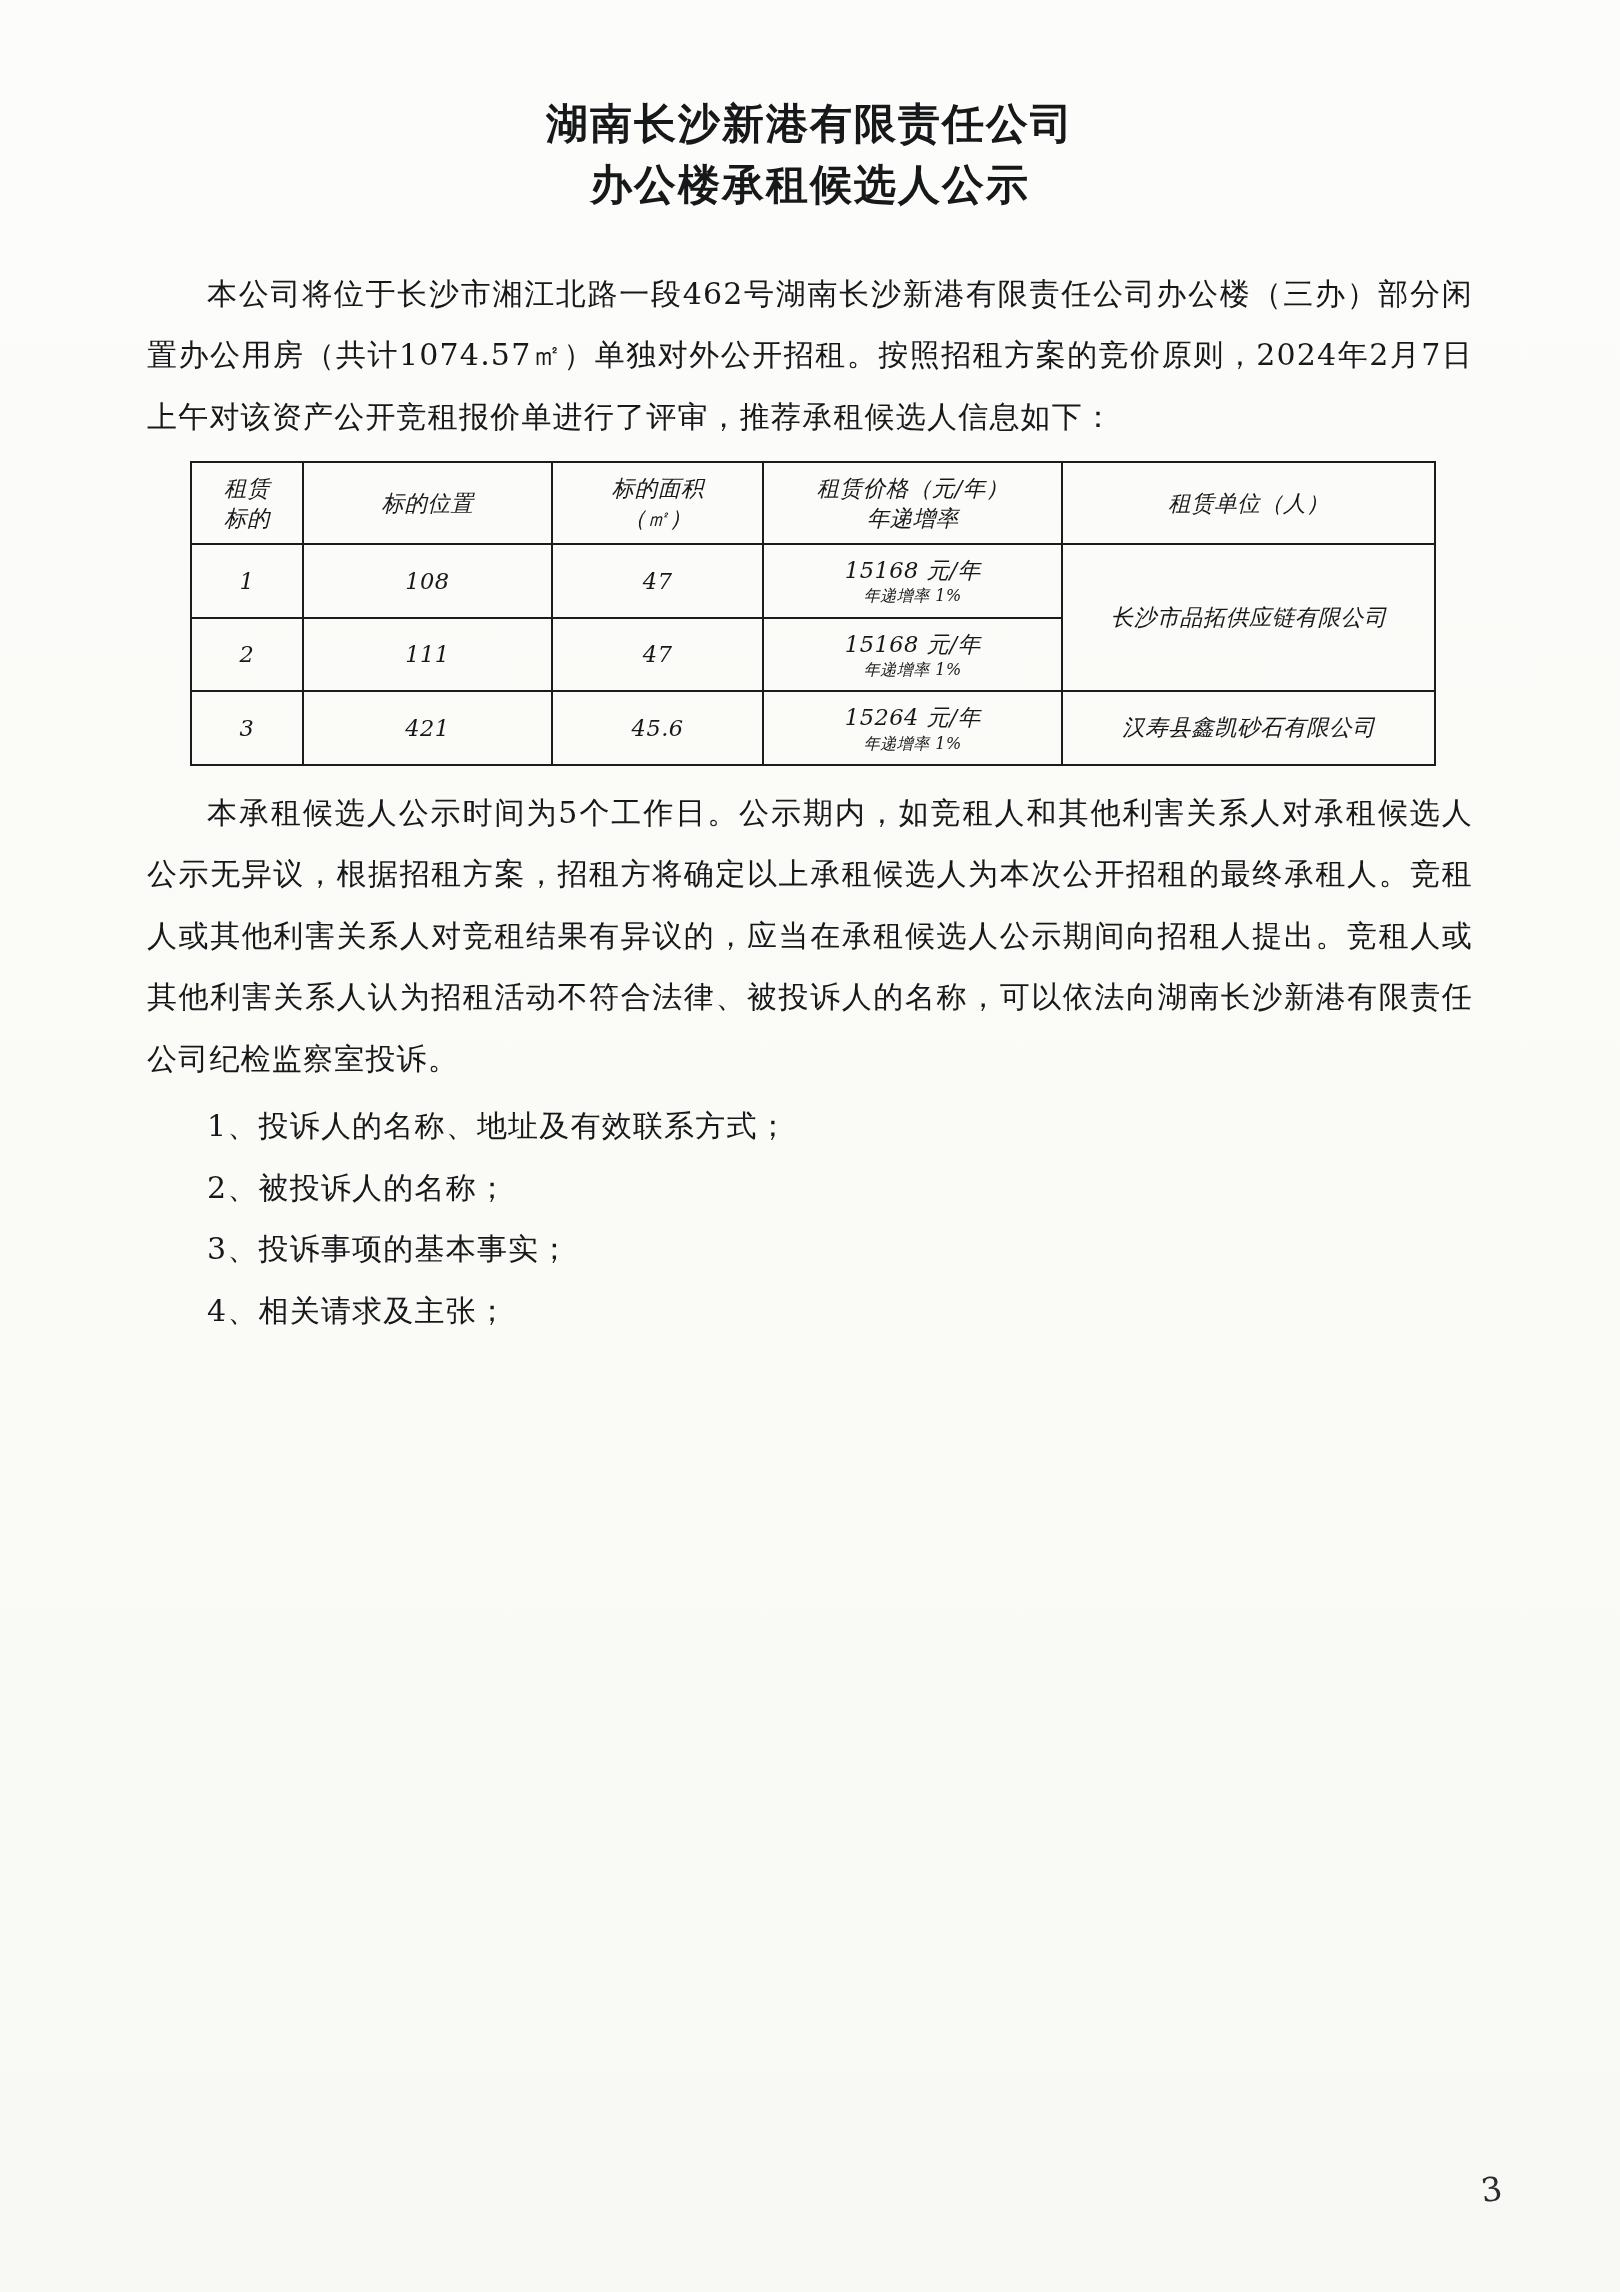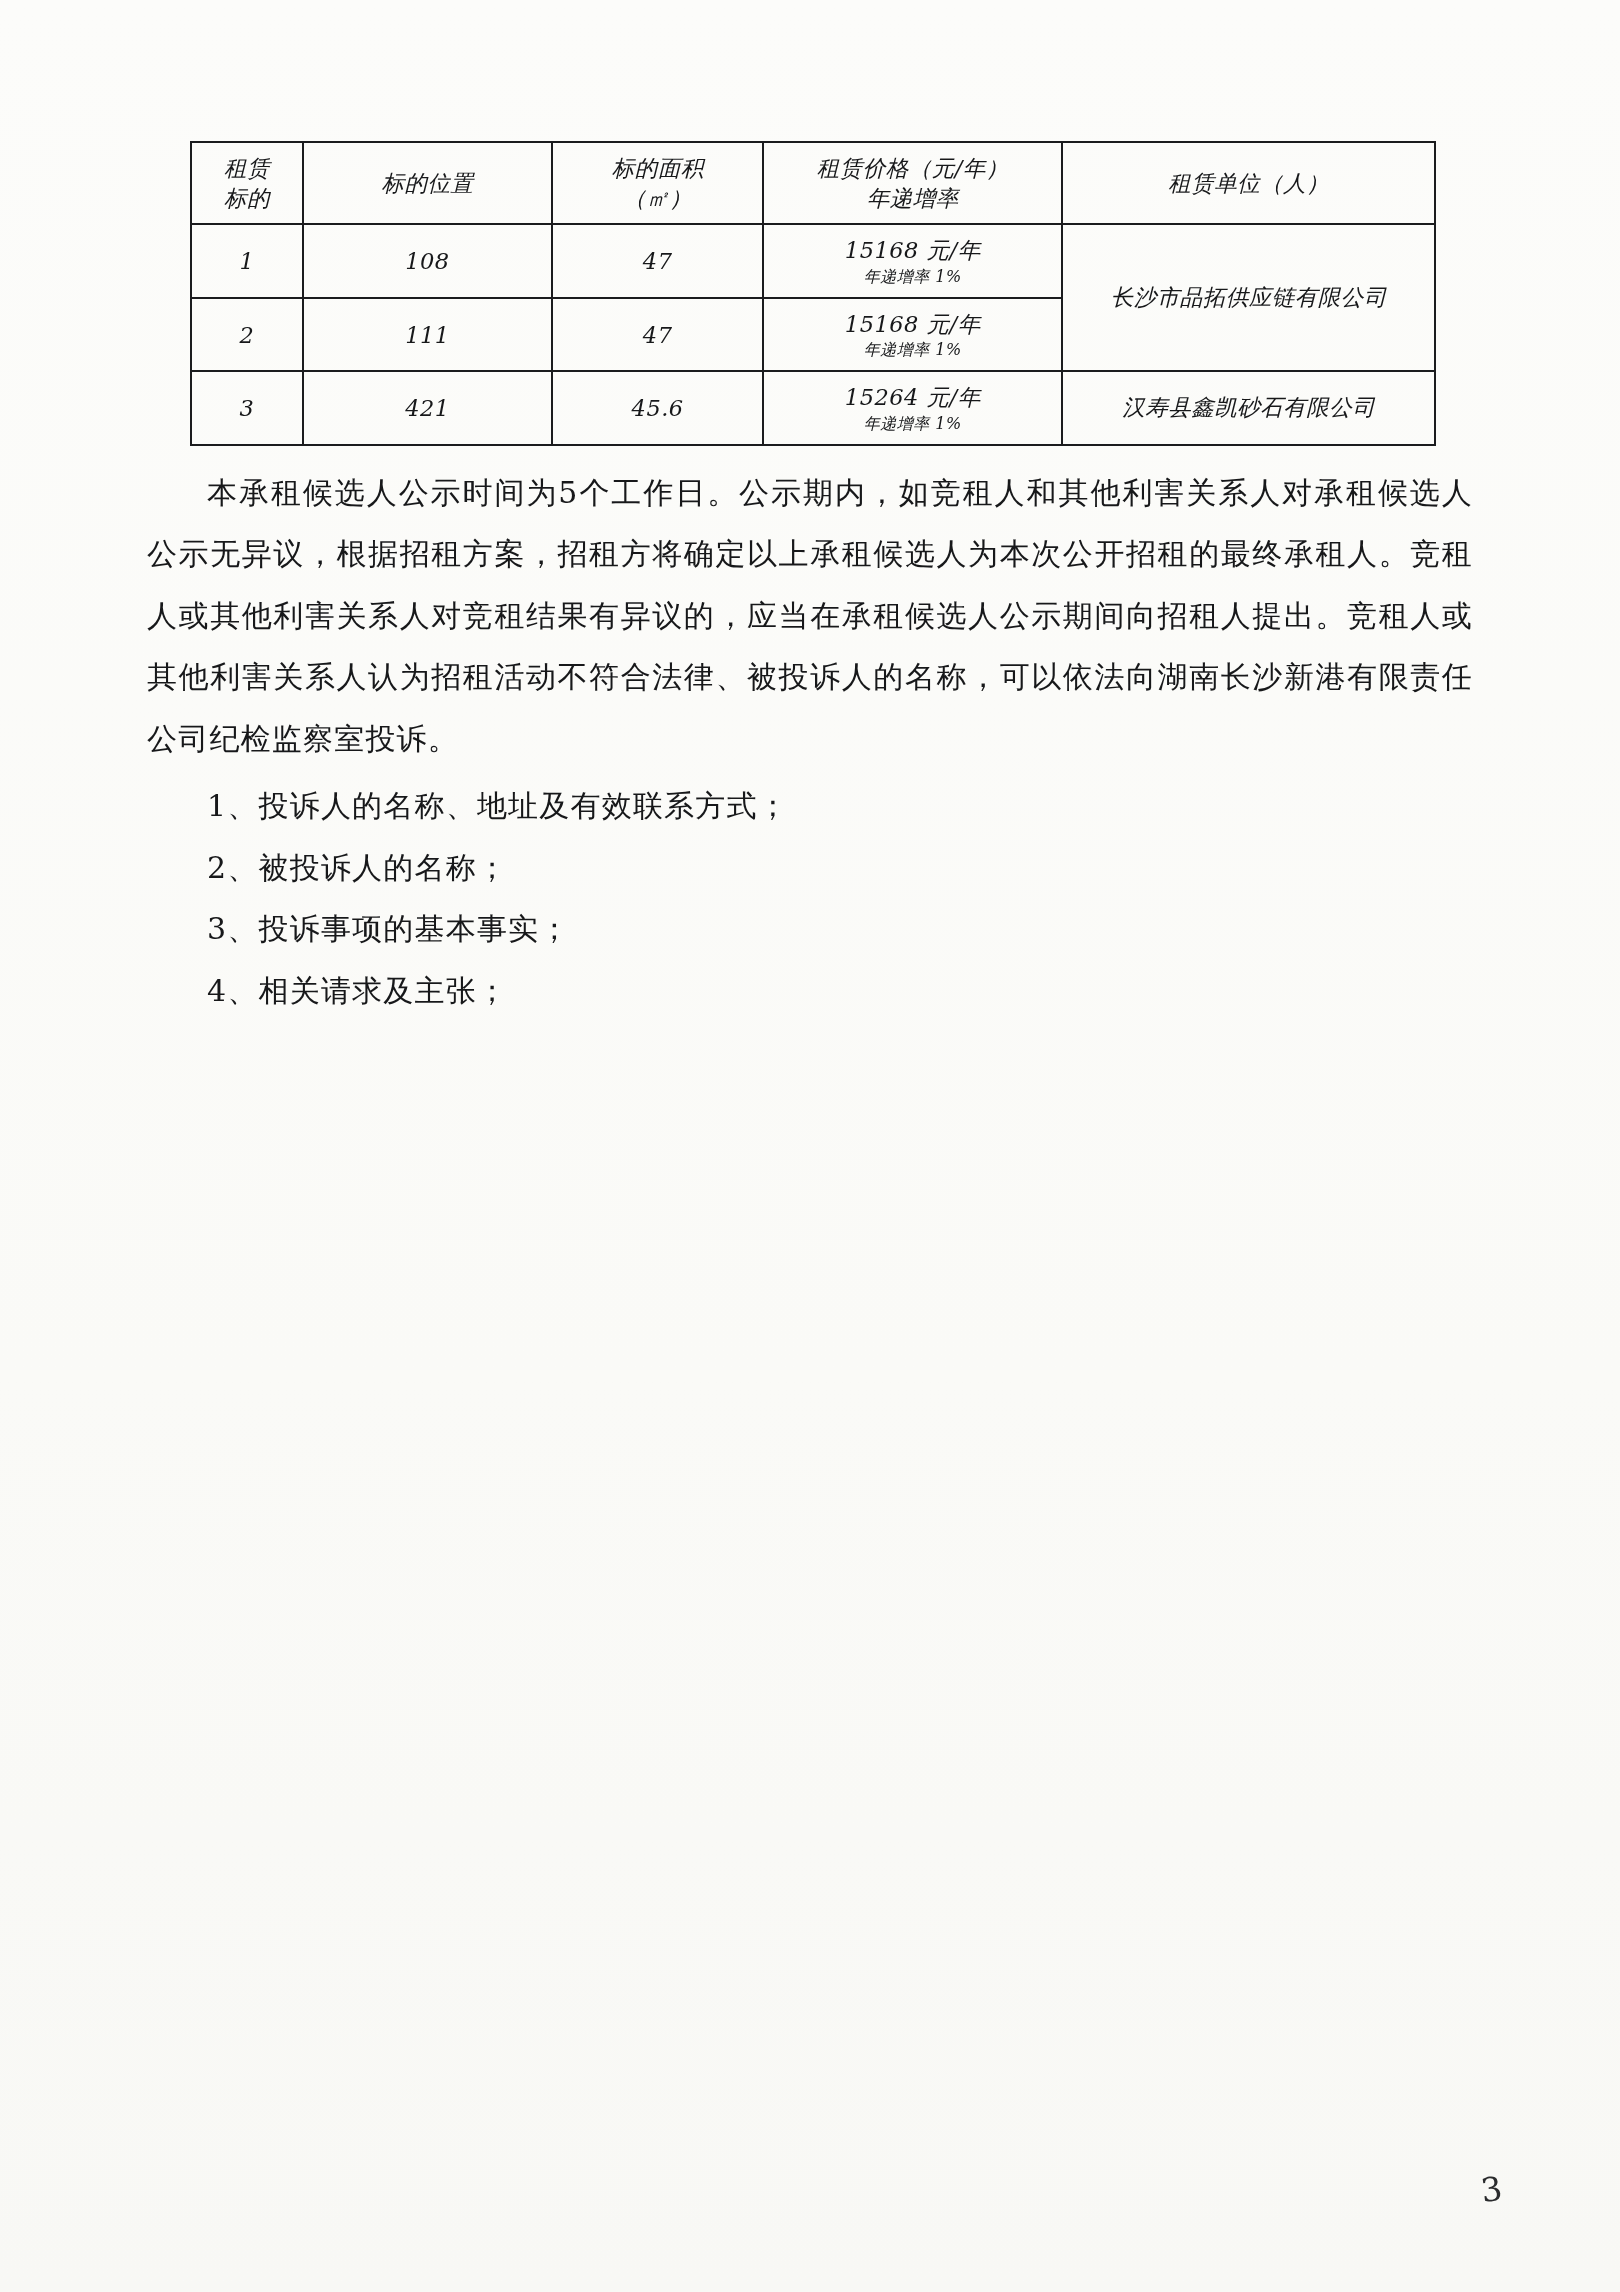--- a/index.html
+++ b/index.html
@@ -106,23 +106,28 @@
   }
 </style>
 </head>
 <body>
 
 <div class="page">
   <div class="paper-tint"></div>
 
   <div class="content">
 
+    <div class="title">
+      <span class="line">湖南长沙新港有限责任公司</span>
+      <span class="line">办公楼承租候选人公示</span>
+    </div>
 
     <div class="body-text">
 
+      <p class="para tight">本公司将位于长沙市湘江北路一段462号湖南长沙新港有限责任公司办公楼（三办）部分闲置办公用房（共计1074.57㎡）单独对外公开招租。按照招租方案的竞价原则，2024年2月7日上午对该资产公开竞租报价单进行了评审，推荐承租候选人信息如下：</p>
 
       <table class="rent-table">
         <thead>
           <tr>
             <th class="col-no two-line">
               <span>租赁</span>
               <span>标的</span>
             </th>
             <th class="col-loc">标的位置</th>
             <th class="col-area two-line">

